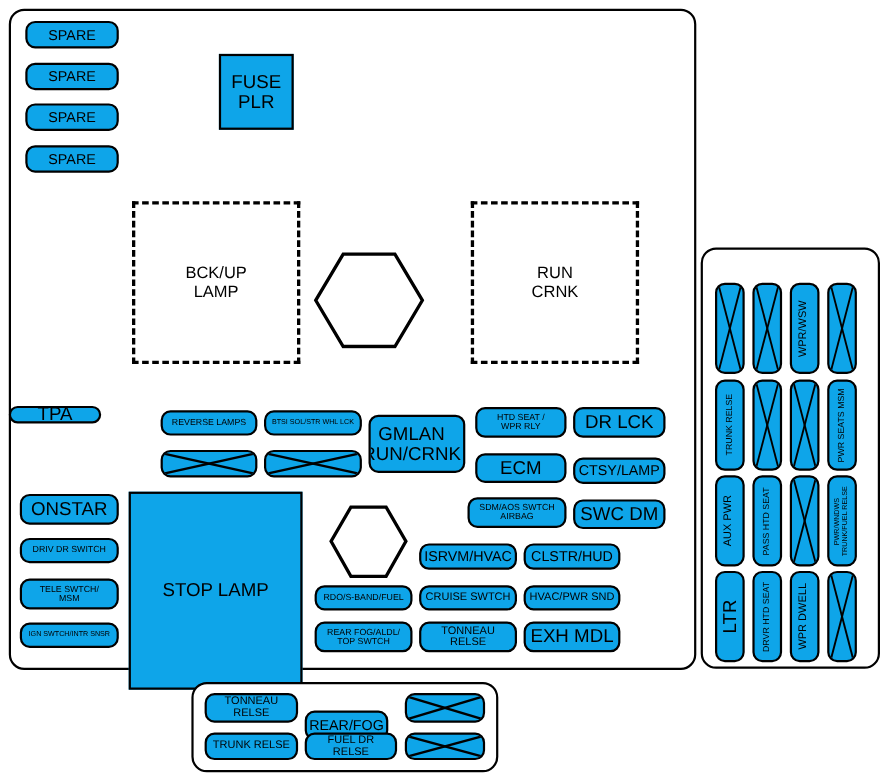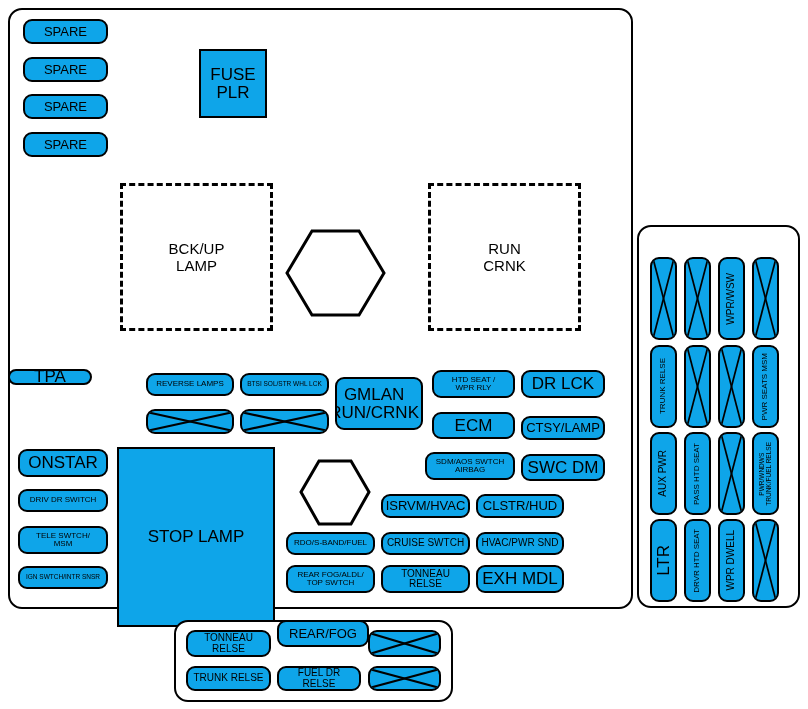--- a/index.html
+++ b/index.html
@@ -295,21 +295,21 @@
       <line x1="2" y1="81" x2="25" y2="2" stroke="#000" stroke-width="2"></line>
     </svg>
   </div>
 
   <div class="panel" style="left:174px;top:620px;width:279px;height:82px;"></div>
 
   <div class="cell t-sm" style="left:186px;top:630px;width:85px;height:27px;">
     <span>TONNEAU
 RELSE</span>
   </div>
-  <div class="cell t-md" style="left:277px;top:620px;width:92px;height:27px;">
+  <div class="cell t-md" style="left:277px;top:646px;width:76px;height:27px;">
     <span>REAR/FOG</span>
   </div>
   <div class="cell xcell" style="left:368px;top:630px;width:73px;height:27px;">
     <svg viewBox="0 0 73 27" preserveAspectRatio="none">
       <line x1="2" y1="2" x2="71" y2="25" stroke="#000" stroke-width="2.5"></line>
       <line x1="2" y1="25" x2="71" y2="2" stroke="#000" stroke-width="2.5"></line>
     </svg>
   </div>
 
   <div class="cell t-sm" style="left:186px;top:666px;width:85px;height:25px;">

